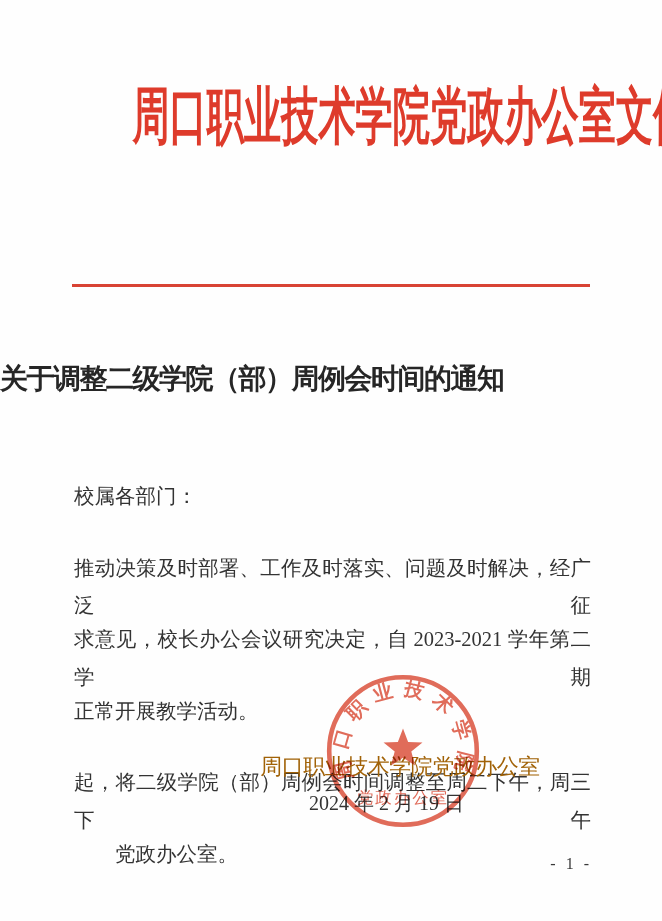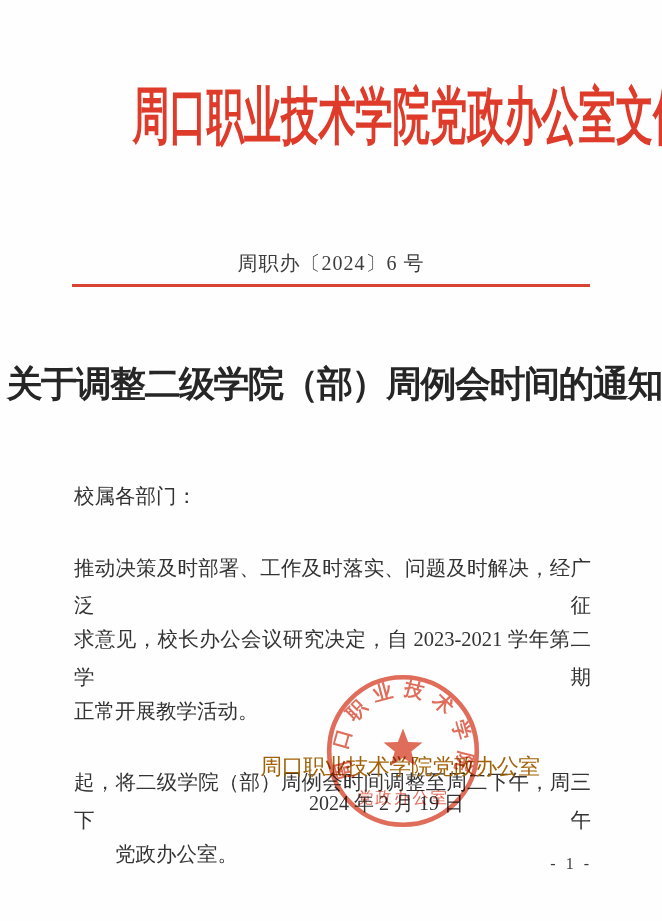--- a/index.html
+++ b/index.html
@@ -42,22 +42,22 @@
     width: 518px;
     height: 3px;
     background: #d84334;
   }
   .doc-title {
     position: absolute;
     top: 360px;
     left: 0;
     width: 100%;
     margin: 0;
-    text-align: right;
-    font-size: 36px;
+    text-align: left;
+    font-size: 28px;
     font-weight: bold;
     letter-spacing: -1.5px;
     color: #262626;
   }
   .body-block {
     position: absolute;
     top: 444px;
     left: 74px;
     width: 517px;
     font-size: 20.5px;
@@ -111,21 +111,20 @@
     color: #3a3a3a;
   }
 </style>
 </head>
 <body>
 
 <div class="page">
 
   <div class="header-title">周口职业技术学院党政办公室文件</div>
 
-  <div class="doc-number">周职办〔2024〕6 号</div>
 
   <div class="red-line"></div>
 
   <h1 class="doc-title">关于调整二级学院（部）周例会时间的通知</h1>
 
   <div class="body-block">
     <div class="body-line">校属各部门：</div>
     <div class="body-line just">推动决策及时部署、工作及时落实、问题及时解决，经广泛征</div>
     <div class="body-line just">求意见，校长办公会议研究决定，自 2023-2021 学年第二学期</div>
     <div class="body-line">正常开展教学活动。</div>

